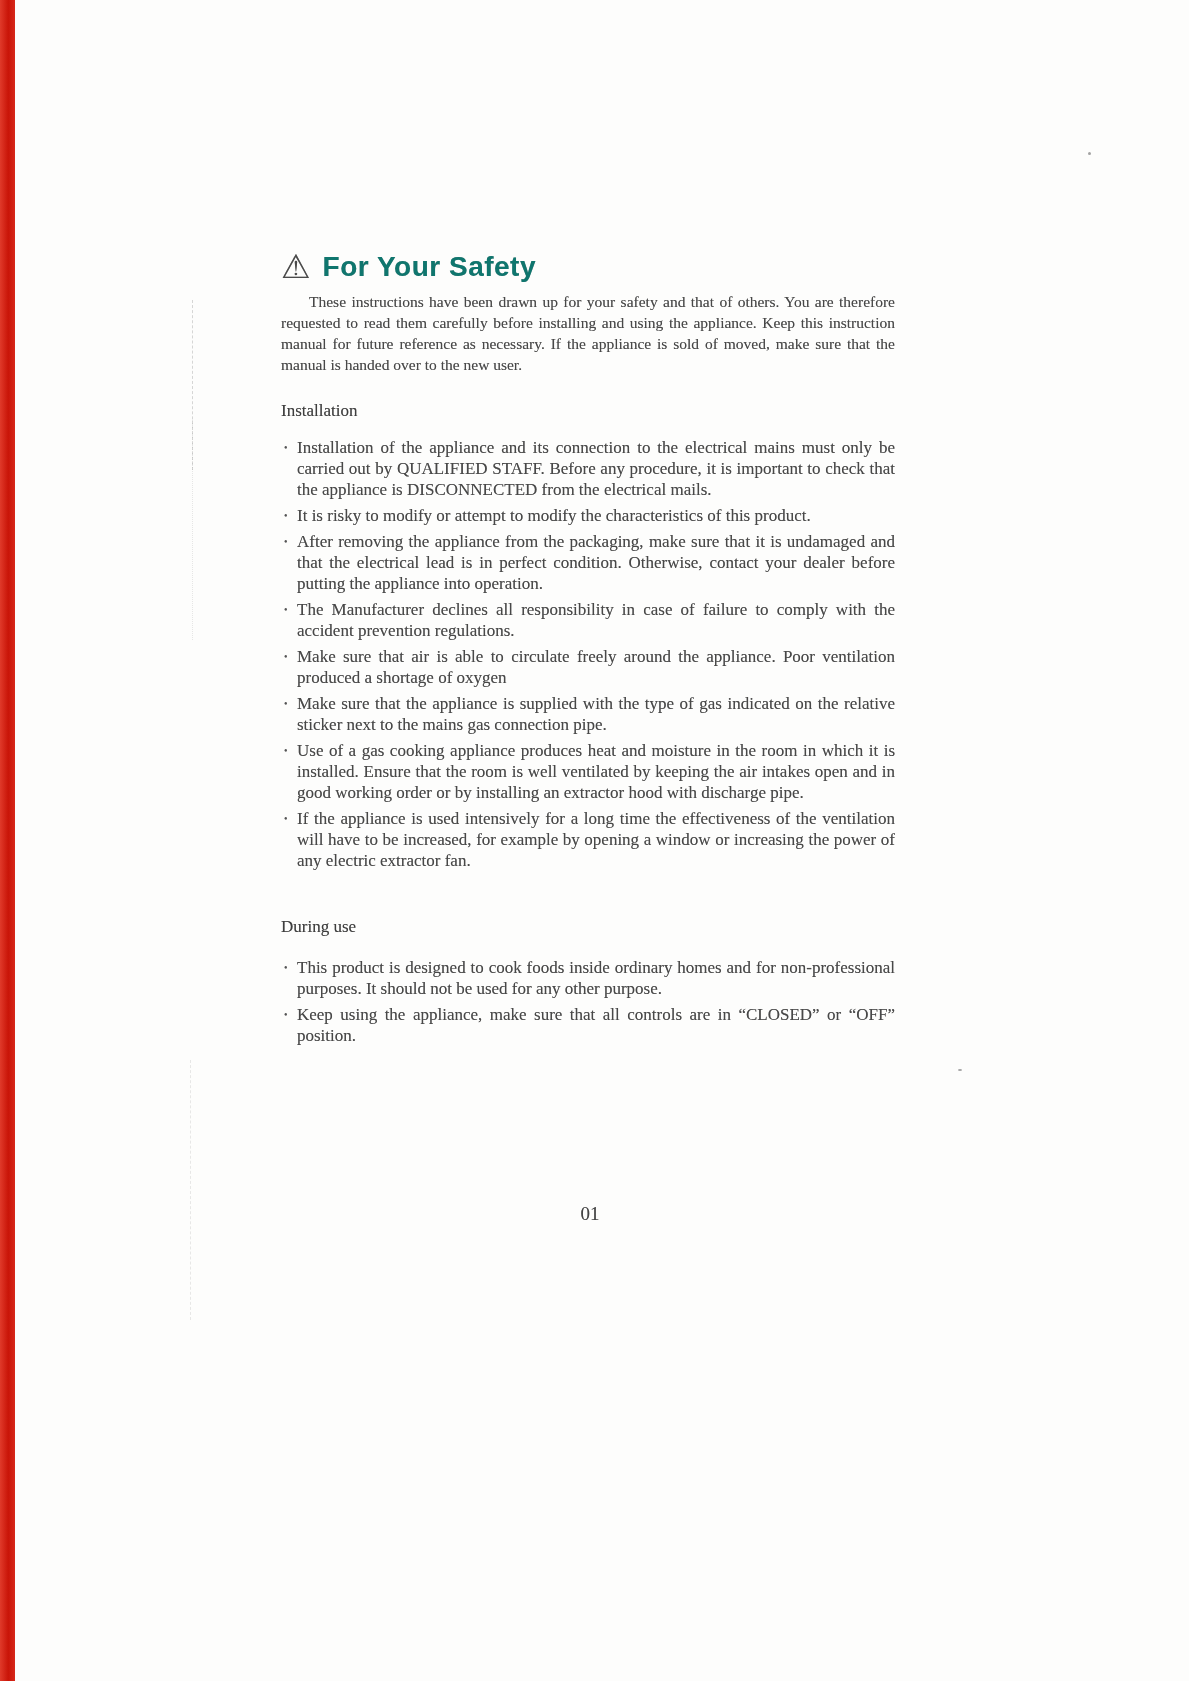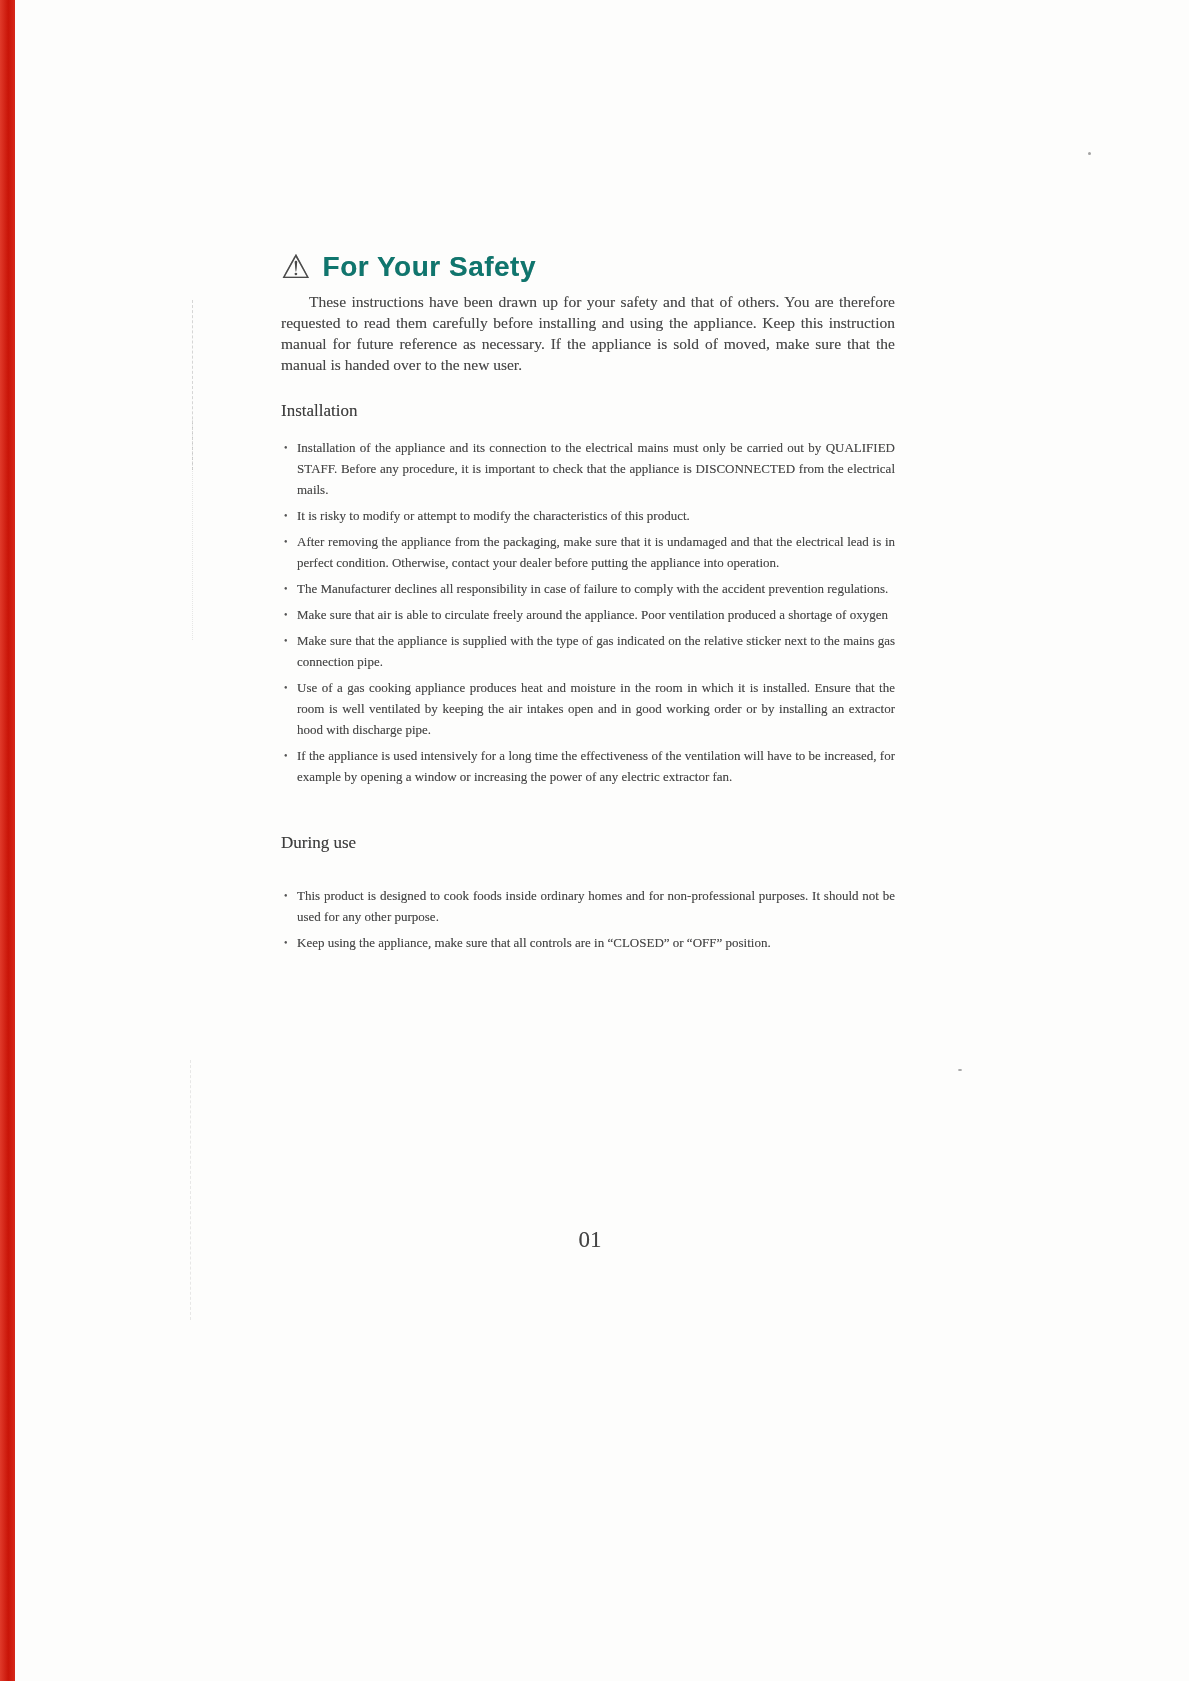--- a/index.html
+++ b/index.html
@@ -81,54 +81,53 @@
     color: #484848;
   }
   .section-heading {
     margin: 26px 0 16px 0;
     font-weight: 400;
     font-size: 17px;
     color: #3e3e3e;
   }
   .section-heading.during {
     margin-top: 46px;
-    margin-bottom: 32px;
+    margin-bottom: 20px;
   }
   ul.bullets {
     margin: 0;
     padding: 0;
     list-style: none;
   }
   ul.bullets li {
     position: relative;
     padding-left: 16px;
     margin-bottom: 5px;
-    font-size: 13px;
+    font-size: 17px;
     line-height: 21px;
     text-align: justify;
     color: #484848;
   }
   ul.bullets li::before {
     content: "\2022";
     position: absolute;
     left: 3px;
     top: 0;
     font-size: 10px;
     color: #555;
   }
   .page-number {
     position: absolute;
     top: 1203px;
     left: 0;
     width: 1180px;
     text-align: center;
-    font-size: 23px;
+    font-size: 19px;
     color: #444;
     text-shadow: 0 0 0.5px rgba(70,70,70,0.45);
-    margin-top: 24px;
   }
 </style>
 </head>
 <body>
 
 <div class="page">
 
   <div class="red-stripe"></div>
   <div class="artifact artifact-1"></div>
   <div class="artifact artifact-2"></div>

